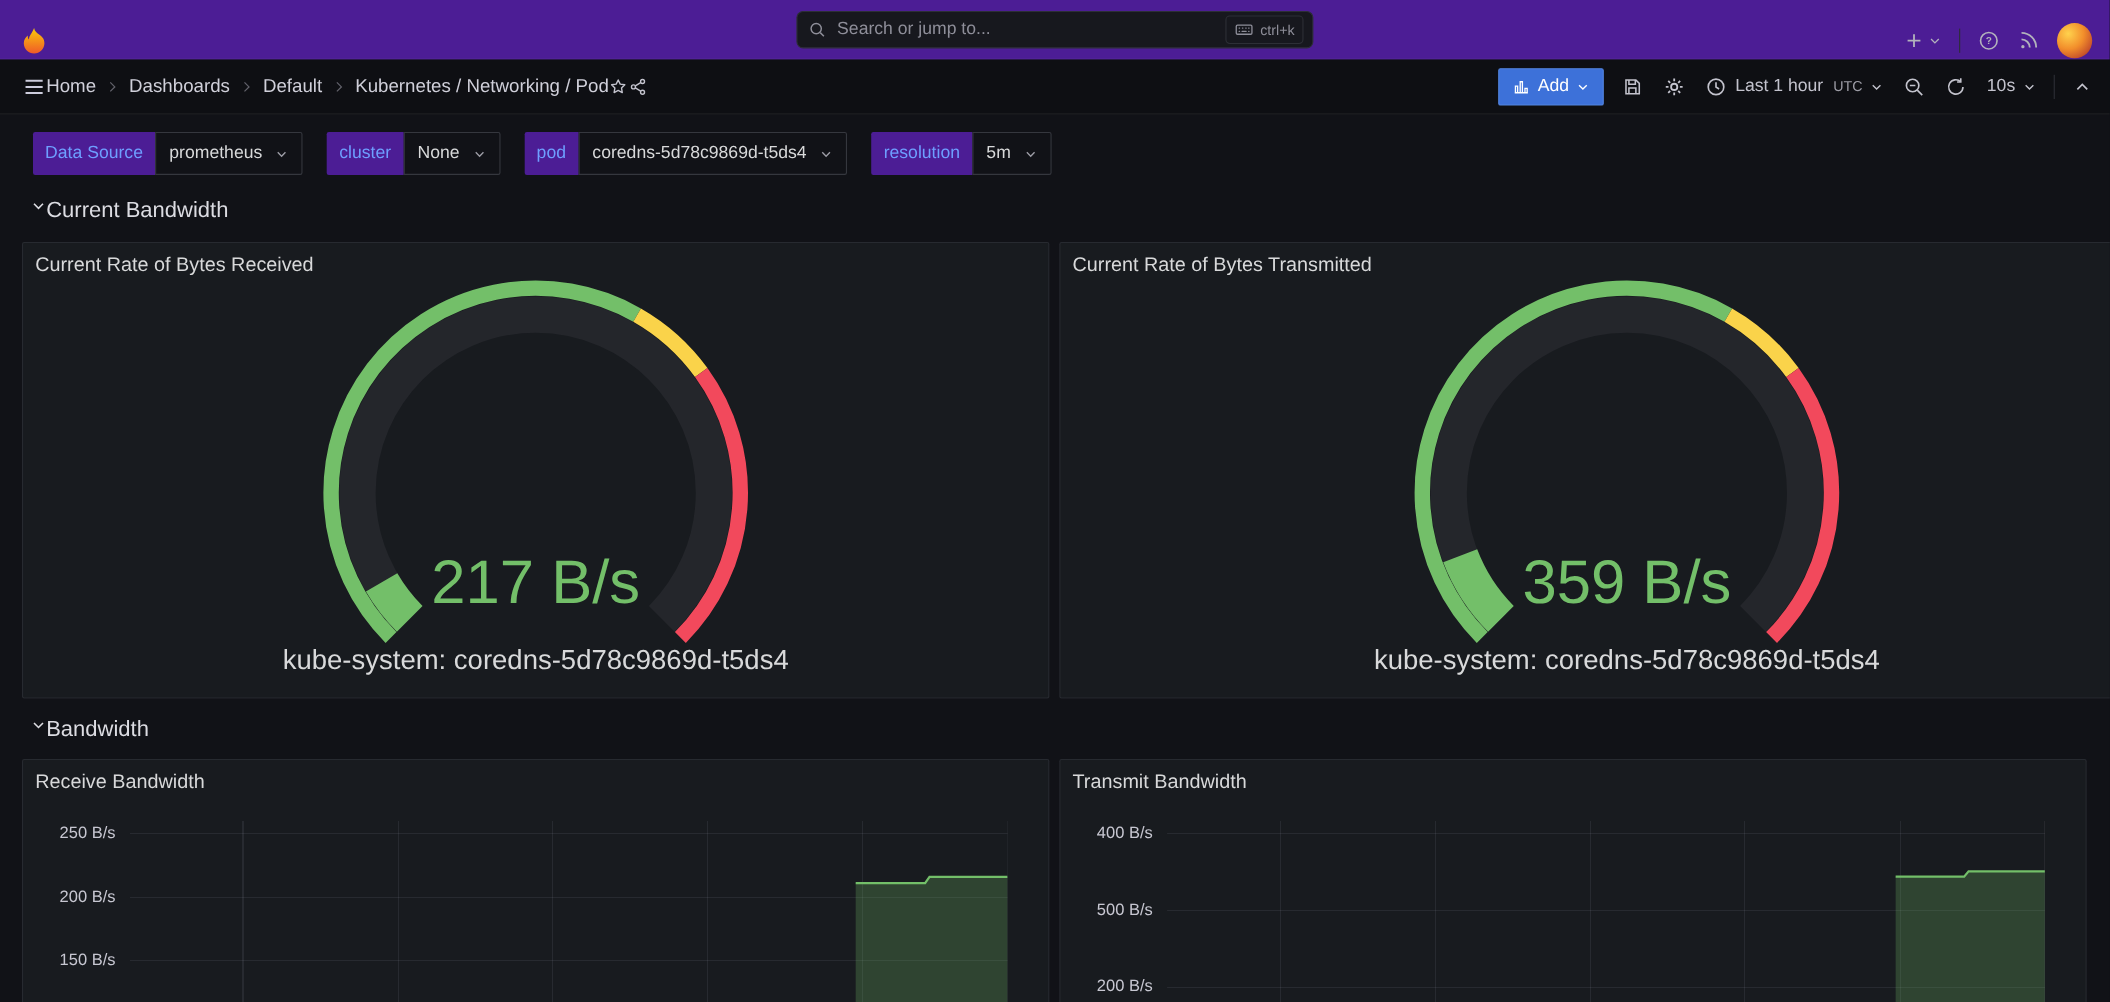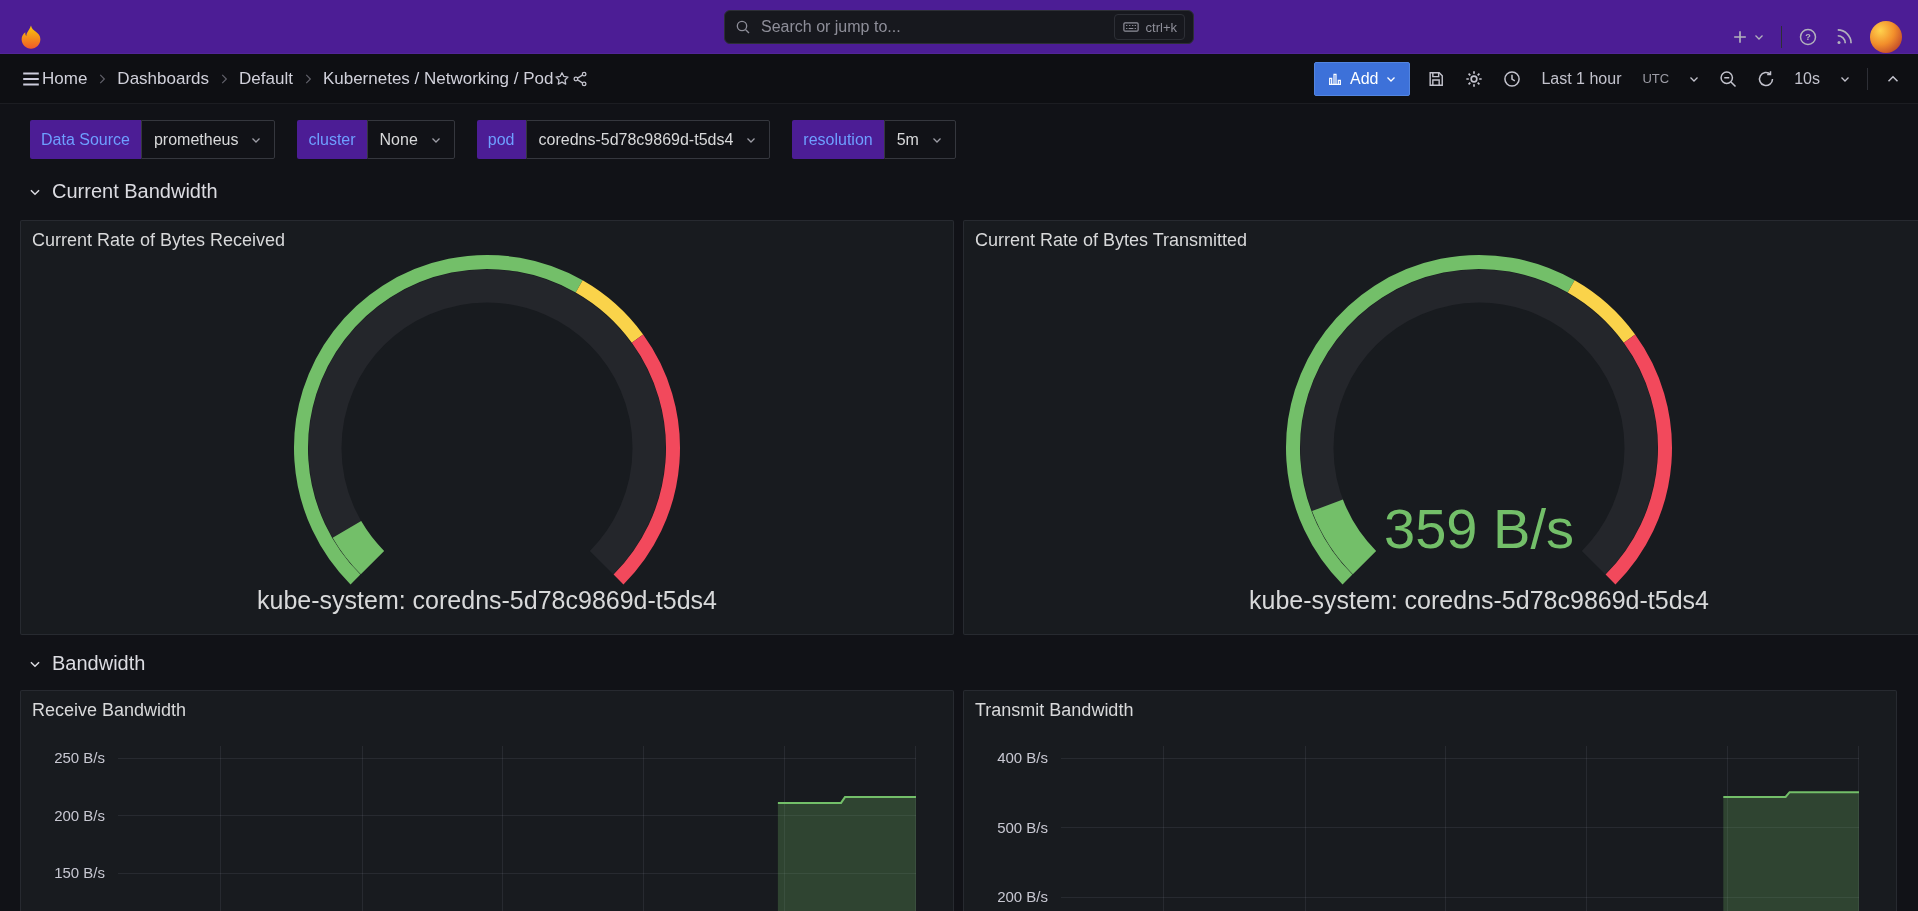--- a/index.html
+++ b/index.html
@@ -29,36 +29,36 @@
   .toolbar{position:absolute;top:54px;left:0;width:100%;height:50px;background:#0e0f13;
            display:flex;align-items:center;padding:0 14px 0 20px;box-sizing:border-box;
            border-bottom:1px solid rgba(204,204,220,0.08)}
   .toolbar-left{display:flex;align-items:center;}
   .breadcrumb{display:flex;align-items:center;gap:8px;font-size:17px;color:#d0d0da}
   .crumb{cursor:pointer;white-space:nowrap}
   .crumb.current{cursor:default}
   .toolbar-right{margin-left:auto;display:flex;align-items:center;gap:14px;color:#c3c3cd}
   .add-btn{display:flex;align-items:center;gap:7px;height:34px;padding:0 12px;background:#3d71d9;
            border:1px solid #5385e0;border-radius:2px;color:#fff;font-size:16px;font-weight:500;cursor:pointer}
-  .tool-ib{background:none;border:0;color:#c3c3cd;display:flex;align-items:center;gap:19px;cursor:pointer;
+  .tool-ib{background:none;border:0;color:#c3c3cd;display:flex;align-items:center;gap:7px;cursor:pointer;
            font-size:16px;padding:0 2px;height:34px}
   .tz{font-size:13px;color:#9d9da6;margin-left:2px}
 
   
   .submenu{position:absolute;left:30px;top:120px;display:flex;gap:22px;align-items:center}
   .var-group{display:flex;align-items:stretch;height:39px}
   .var-label{display:flex;align-items:center;padding:0 11px;background:#4c1d95;color:#6e9fff;
              font-size:16px;border-radius:2px 0 0 2px;cursor:default;white-space:nowrap}
   .var-value{display:flex;align-items:center;gap:12px;padding:0 12px;background:#111217;
              border:1px solid #35373e;border-radius:0 2px 2px 0;color:#d8d9da;font-size:16px;
              cursor:pointer;white-space:nowrap}
   .var-value .caret{color:#9d9da6}
 
   
-  .row-header{position:absolute;display:flex;align-items:center;gap:10px;color:#dcdce2;
+  .row-header{position:absolute;display:flex;align-items:flex-start;color:#dcdce2;
               font-size:20px;font-weight:500;cursor:pointer}
   .panel{position:absolute;background:#181b1f;border:1px solid rgba(204,204,220,0.09);
          border-radius:2px;box-sizing:border-box;overflow:hidden}
   .panel-title{position:absolute;top:9px;left:11px;font-size:18px;font-weight:500;color:#d8d9da;
                cursor:pointer;z-index:2;white-space:nowrap}
   .gauge-svg{position:absolute;left:50%;margin-left:-230px;top:12px}
   .gauge-value{position:absolute;left:0;right:0;top:274px;text-align:center;font-size:56px;
                line-height:67px;font-weight:500;color:#73bf69}
   .gauge-label{position:absolute;left:0;right:0;top:365px;text-align:center;font-size:25px;color:#d8d9da}
   .plot{position:absolute;left:97px;top:55px}
@@ -269,20 +269,21 @@
 
 <div class="panel" style="left:20px;top:220px;width:934px;height:415px">
   <div class="panel-title">Current Rate of Bytes Received</div>
   <svg class="gauge-svg" width="460" height="360">
       <path d="M 115.45 329.55 A 162 162 0 1 1 344.55 329.55" stroke="#24262b" stroke-width="33" fill="none"></path>
       <path d="M 115.45 329.55 A 162 162 0 0 1 89.92 296.37" stroke="#73bf69" stroke-width="33" fill="none"></path>
       <path d="M 98.48 346.52 A 186 186 0 0 1 322.16 53.43" stroke="#73bf69" stroke-width="14" fill="none"></path>
       <path d="M 322.16 53.43 A 186 186 0 0 1 380.48 105.67" stroke="#fad34a" stroke-width="14" fill="none"></path>
       <path d="M 380.48 105.67 A 186 186 0 0 1 361.52 346.52" stroke="#f2495c" stroke-width="14" fill="none"></path>
     </svg>
+  <div class="gauge-value">217 B/s</div>
   <div class="gauge-label">kube-system: coredns-5d78c9869d-t5ds4</div>
 </div>
 
 <div class="panel" style="left:963px;top:220px;width:1032px;height:415px">
   <div class="panel-title">Current Rate of Bytes Transmitted</div>
   <svg class="gauge-svg" width="460" height="360">
       <path d="M 115.45 329.55 A 162 162 0 1 1 344.55 329.55" stroke="#24262b" stroke-width="33" fill="none"></path>
       <path d="M 115.45 329.55 A 162 162 0 0 1 78.46 272.26" stroke="#73bf69" stroke-width="33" fill="none"></path>
       <path d="M 98.48 346.52 A 186 186 0 0 1 322.16 53.43" stroke="#73bf69" stroke-width="14" fill="none"></path>
       <path d="M 322.16 53.43 A 186 186 0 0 1 380.48 105.67" stroke="#fad34a" stroke-width="14" fill="none"></path>

